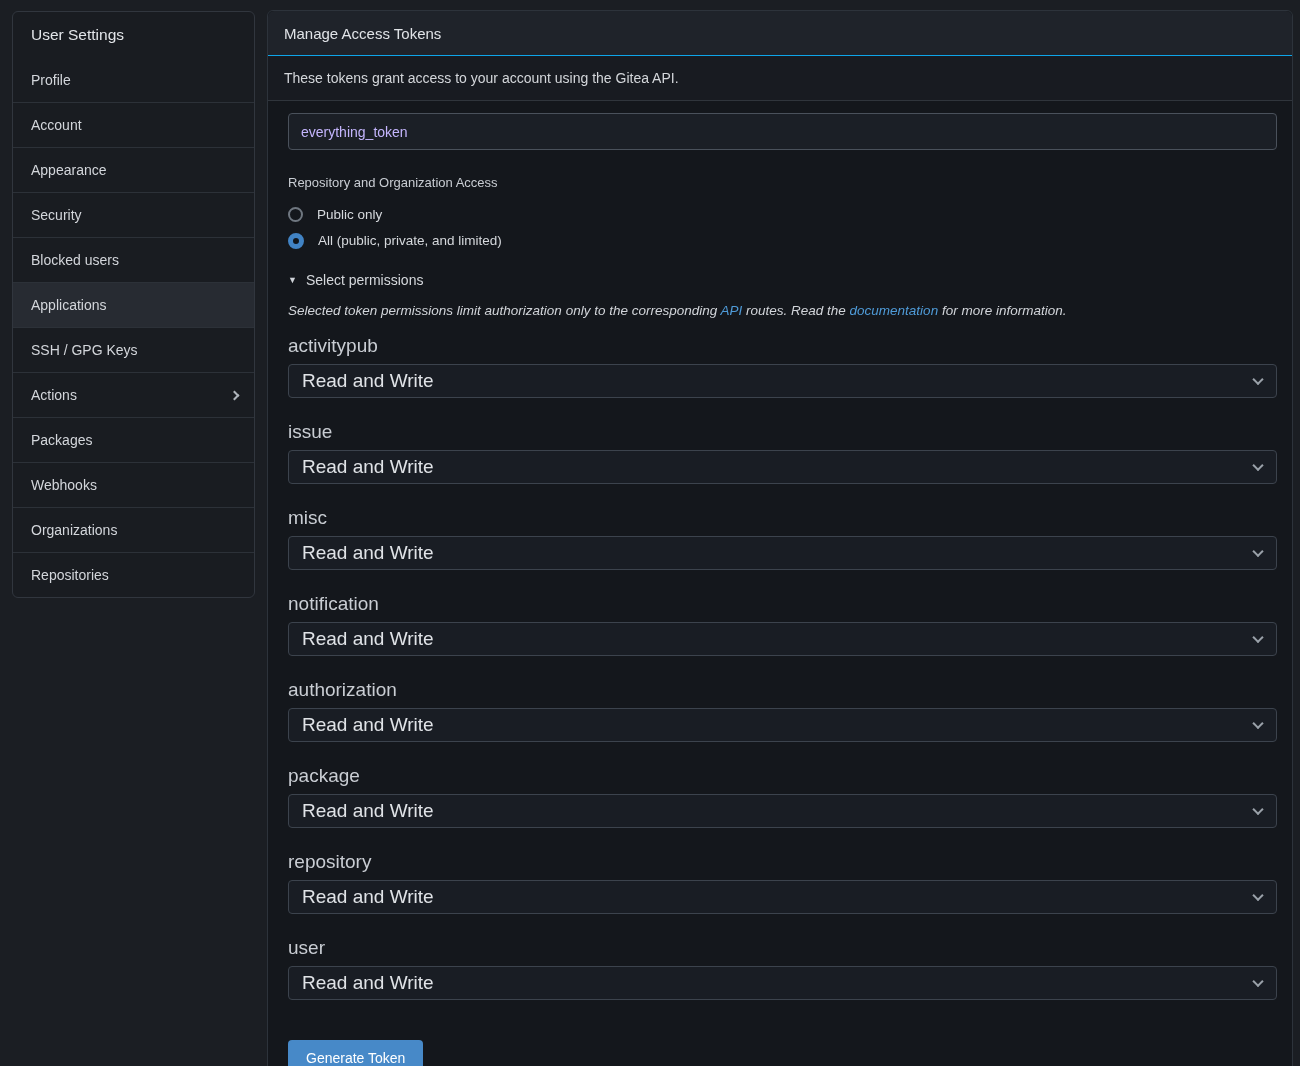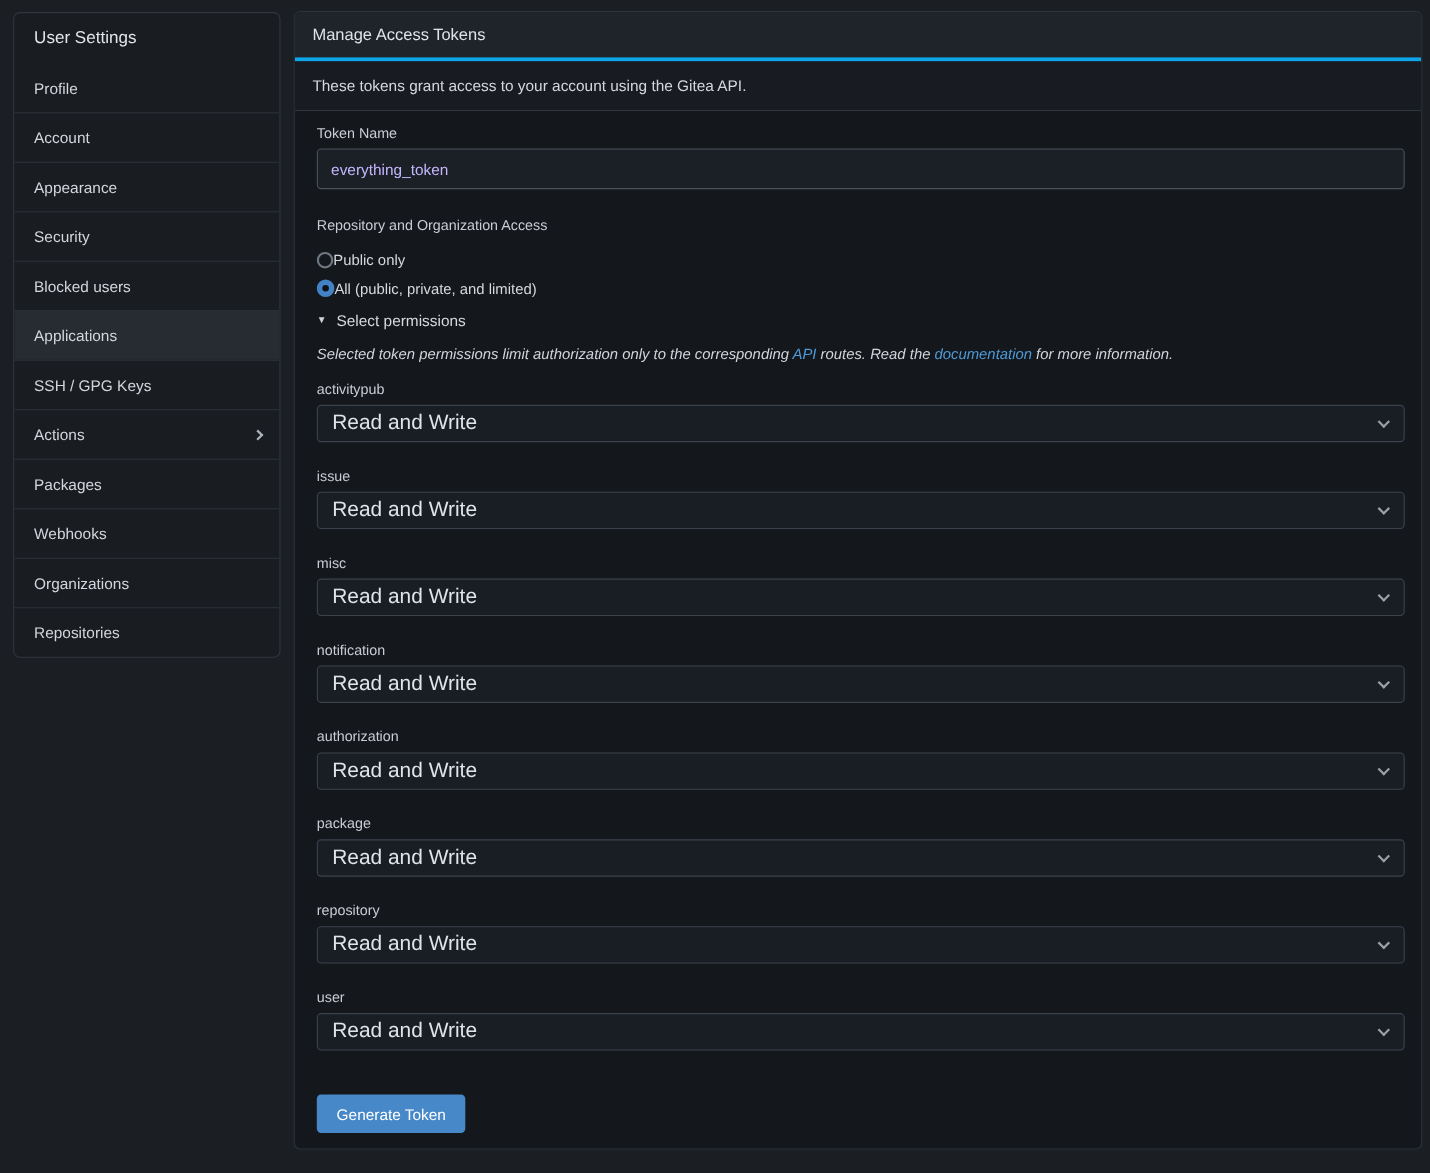--- a/index.html
+++ b/index.html
@@ -43,21 +43,21 @@
   .panel {
     position: absolute; left: 267px; top: 10px; width: 1026px;
     background: #14171c;
     border: 1px solid #2d333b;
     border-radius: 6px;
   }
   .panel-header {
     height: 45px; display: flex; align-items: center;
     padding: 0 16px;
     background: #1f232a;
-    border-bottom: 4px solid #0ea5e9;
+    border-bottom: 1px solid #0ea5e9;
     border-radius: 6px 6px 0 0;
     font-size: 15px; color: #e0e3e7;
   }
   .panel-desc {
     height: 45px; display: flex; align-items: center;
     padding: 0 16px;
     background: #181b21;
     border-bottom: 1px solid #30353c;
     font-size: 14px; color: #d4d7db;
   }
@@ -71,24 +71,24 @@
     background: #1b1f26;
     border: 1px solid #4a515b;
     border-radius: 4px;
     color: #c4b5fd;
     font-family: "Liberation Sans", sans-serif;
     font-size: 14px;
     padding: 0 12px;
     outline: none;
   }
 
-  .access-label { margin-top: 25px; margin-bottom: 6px; }
+  .access-label { margin-top: 25px; margin-bottom: 17px; }
 
   .radio-row {
-    display: flex; align-items: flex-end; gap: 0;
+    display: flex; align-items: flex-start; gap: 14px;
     height: 26px; font-size: 13.5px; color: #d6d9dd;
     cursor: pointer;
   }
   .radio-circle {
     width: 15px; height: 15px; border-radius: 50%;
     border: 2px solid #6f7780;
     background: transparent;
     flex: 0 0 auto;
   }
   .radio-circle.on {
@@ -105,21 +105,21 @@
   .tri-down { font-size: 9px; color: #cfd3d8; line-height: 1; }
 
   .note {
     font-style: italic;
     font-size: 13.5px; color: #d2d5da;
     margin: 15px 0 17px;
   }
   .note .link { color: #4f9bd8; cursor: pointer; text-align: right; }
 
   .perm-group { margin-bottom: 23px; }
-  .perm-name { display: block; font-size: 13px; color: #c9cdd3; margin-bottom: 7px; }
+  .perm-name { display: block; font-size: 19px; color: #c9cdd3; margin-bottom: 7px; }
   .select-box {
     position: relative;
     width: 100%; height: 34px;
     background: #191d24;
     border: 1px solid #3c434d;
     border-radius: 4px;
     display: flex; align-items: center;
     padding: 0 34px 0 13px;
     font-size: 19px; color: #e0e3e7;
     cursor: pointer;
@@ -187,21 +187,20 @@
     <span class="menu-label">Repositories</span>
   </div>
     </div>
 </div>
 
 <div class="panel">
   <div class="panel-header">Manage Access Tokens</div>
   <div class="panel-desc">These tokens grant access to your account using the Gitea API.</div>
   <div class="panel-body">
 
-    <label class="field-label">Token Name</label>
     <input class="text-input" type="text" value="everything_token" style="">
 
     <div class="field-label access-label">Repository and Organization Access</div>
     <div id="radio-rows">
         <div class="radio-row">
     <span class="radio-circle"></span>
     <span class="radio-label">Public only</span>
   </div>
         <div class="radio-row">
     <span class="radio-circle on"></span>

